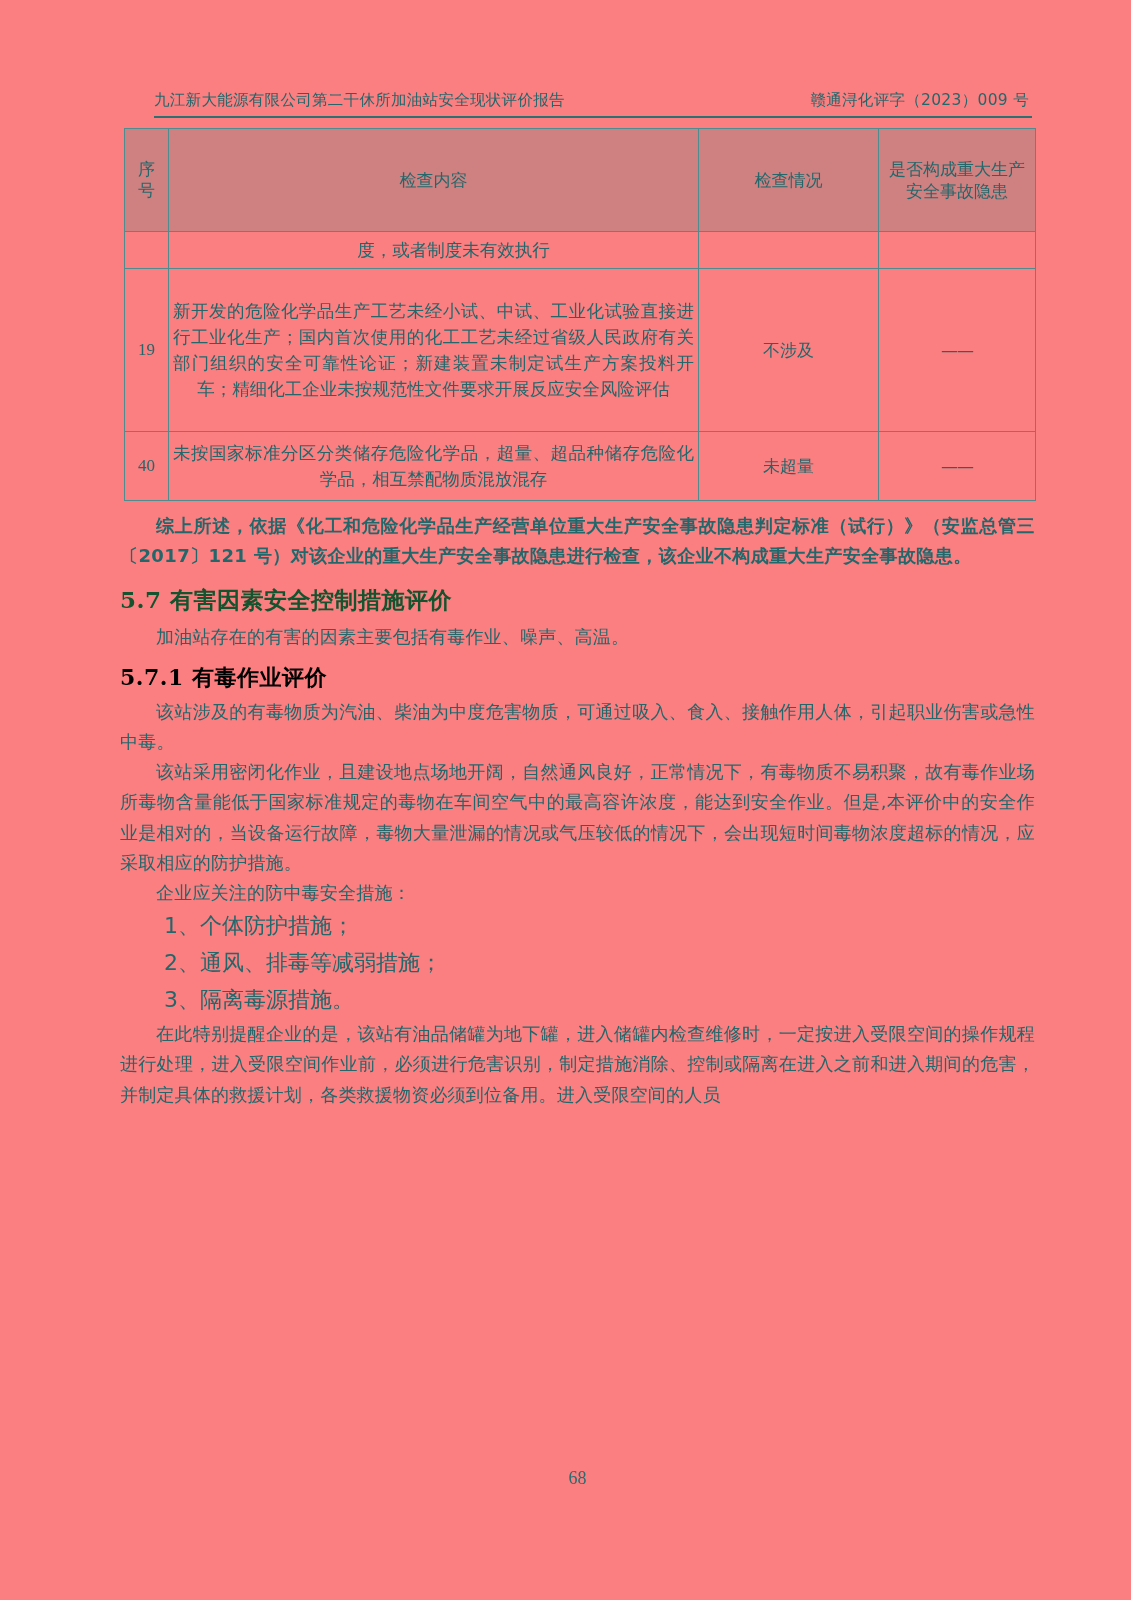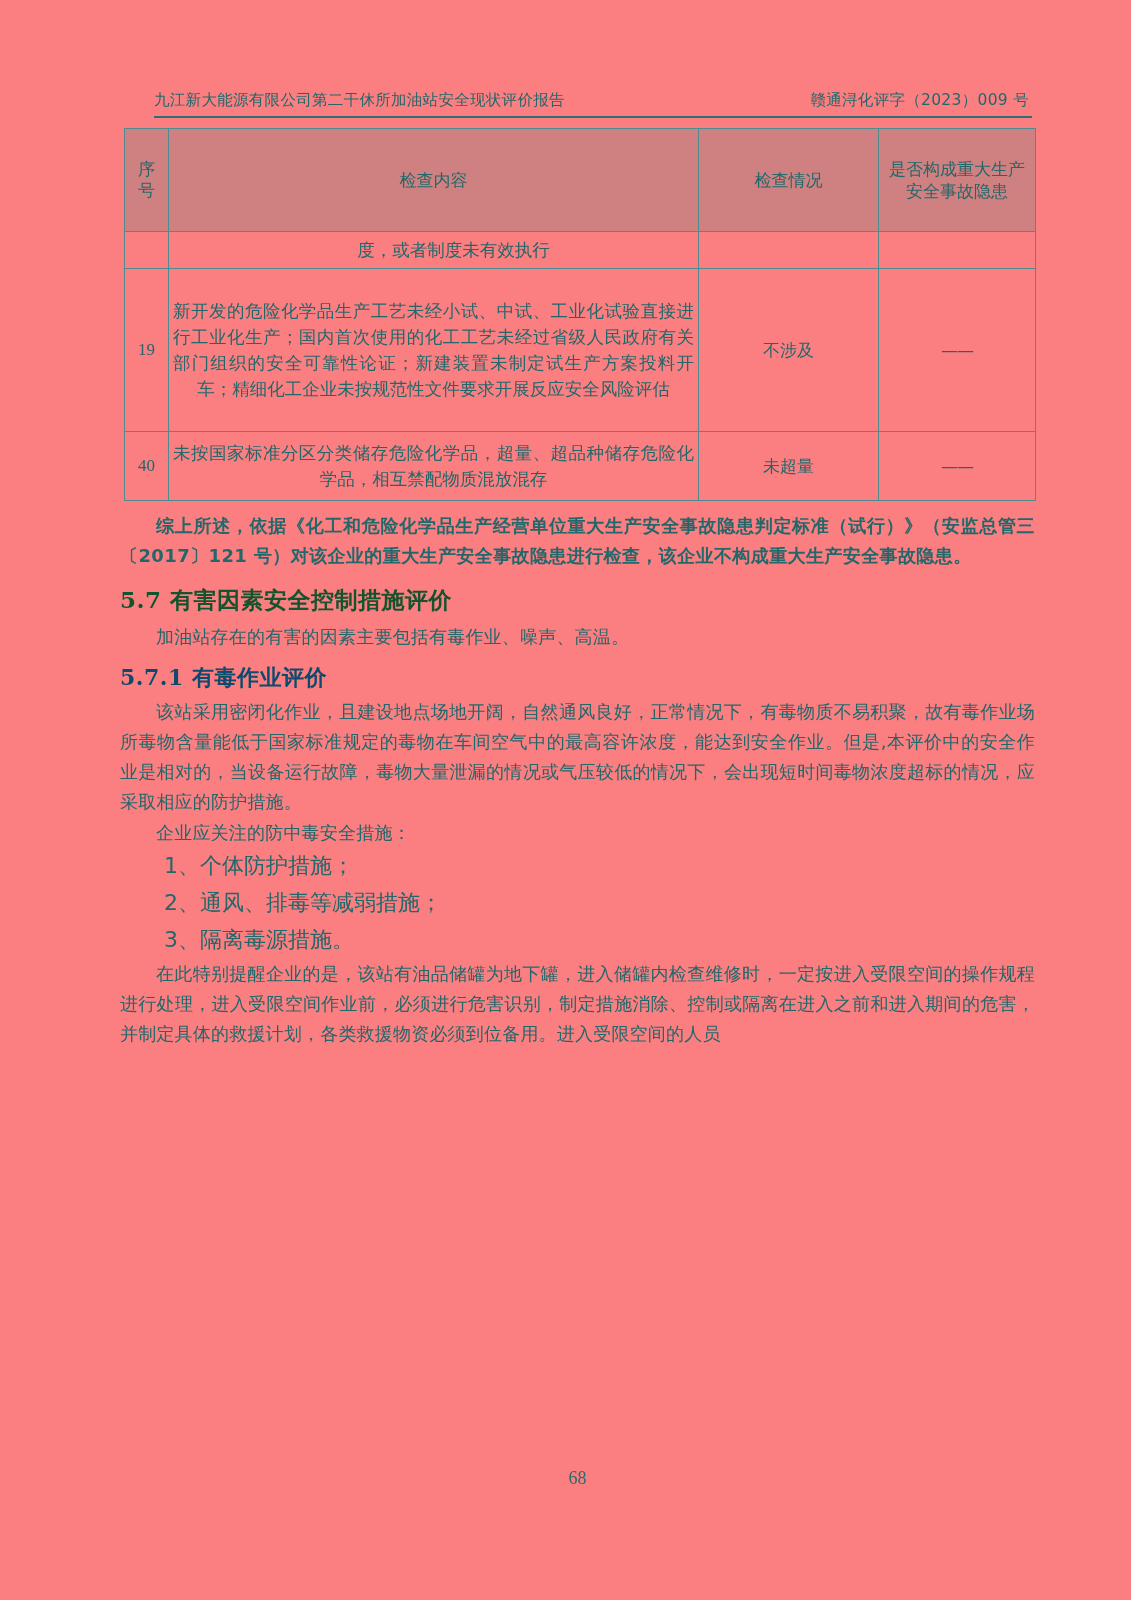--- a/index.html
+++ b/index.html
@@ -123,21 +123,21 @@
     font-family: "DejaVu Serif", "Liberation Serif", serif;
     letter-spacing: 0.5px;
     color: #14532d;
   }
   h3.h-sub {
     margin: 10px 0 4px 0;
     font-size: 22px;
     font-weight: bold;
     font-family: "DejaVu Serif", "Liberation Serif", serif;
     letter-spacing: 0.5px;
-    color: #0c4a6e;
+    color: #000000;
   }
 
   p.listitem {
     margin: 0;
     font-size: 22px;
     line-height: 1.68;
     text-indent: 2em;
   }
 
   .pagenum {
@@ -204,20 +204,21 @@
     </table>
 
     <div class="gap-md"></div>
 
     <p class="para bold">综上所述，依据《化工和危险化学品生产经营单位重大生产安全事故隐患判定标准（试行）》（安监总管三〔2017〕121 号）对该企业的重大生产安全事故隐患进行检查，该企业不构成重大生产安全事故隐患。</p>
 
     <h2 class="h-sec">5.7 有害因素安全控制措施评价</h2>
     <p class="para">加油站存在的有害的因素主要包括有毒作业、噪声、高温。</p>
 
     <h3 class="h-sub">5.7.1 有毒作业评价</h3>
+    <p class="para">该站涉及的有毒物质为汽油、柴油为中度危害物质，可通过吸入、食入、接触作用人体，引起职业伤害或急性中毒。</p>
     <p class="para">该站采用密闭化作业，且建设地点场地开阔，自然通风良好，正常情况下，有毒物质不易积聚，故有毒作业场所毒物含量能低于国家标准规定的毒物在车间空气中的最高容许浓度，能达到安全作业。但是,本评价中的安全作业是相对的，当设备运行故障，毒物大量泄漏的情况或气压较低的情况下，会出现短时间毒物浓度超标的情况，应采取相应的防护措施。</p>
     <p class="para">企业应关注的防中毒安全措施：</p>
 
     <p class="listitem">1、个体防护措施；</p>
     <p class="listitem">2、通风、排毒等减弱措施；</p>
     <p class="listitem">3、隔离毒源措施。</p>
 
     <p class="para">在此特别提醒企业的是，该站有油品储罐为地下罐，进入储罐内检查维修时，一定按进入受限空间的操作规程进行处理，进入受限空间作业前，必须进行危害识别，制定措施消除、控制或隔离在进入之前和进入期间的危害，并制定具体的救援计划，各类救援物资必须到位备用。进入受限空间的人员</p>
 
   </div>

